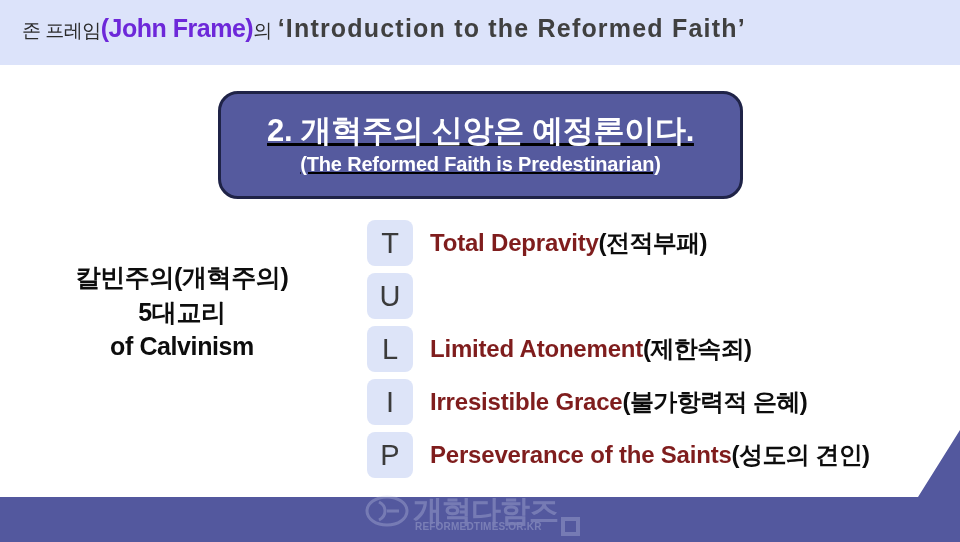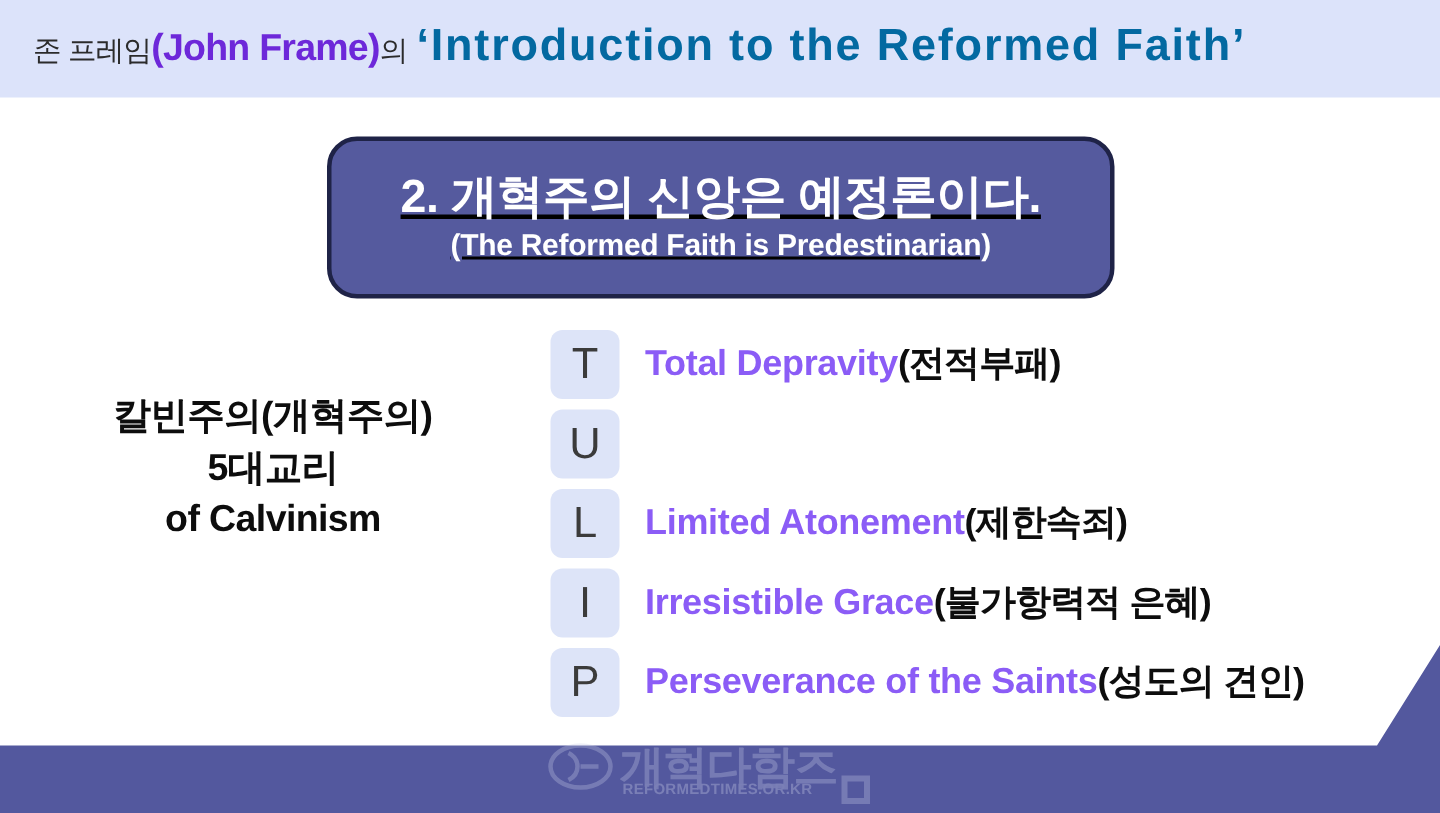--- a/index.html
+++ b/index.html
@@ -43,23 +43,23 @@
     vertical-align: baseline;
   }
   .hdr-en-name {
     font-size: 25px;
     font-weight: 700;
     color: #6d28d9;
     letter-spacing: -0.5px;
     vertical-align: baseline;
   }
   .hdr-title {
-    font-size: 30px;
-    font-weight: 700;
-    color: #0369a1;
+    font-size: 25px;
+    font-weight: 700;
+    color: #404040;
     letter-spacing: 1.2px;
     vertical-align: baseline;
     margin-left: 6px;
   }
 
   
   #title-box {
     position: absolute;
     left: 218px;
     top: 91px;
@@ -138,21 +138,21 @@
     line-height: 1;
   }
   .tulip-text {
     margin-left: 17px;
     white-space: nowrap;
     line-height: 1;
   }
   .t-en {
     font-size: 24px;
     font-weight: 700;
-    color: #8b5cf6;
+    color: #7f1d1d;
     letter-spacing: -0.2px;
   }
   .t-ko {
     font-size: 24px;
     font-weight: 700;
     color: #0d0d0d;
     letter-spacing: -0.6px;
   }
 
   

